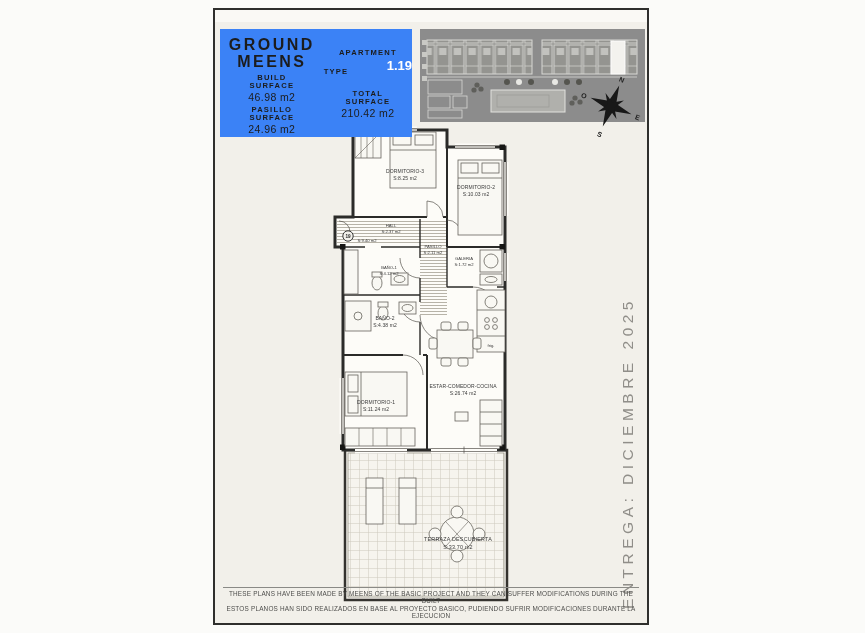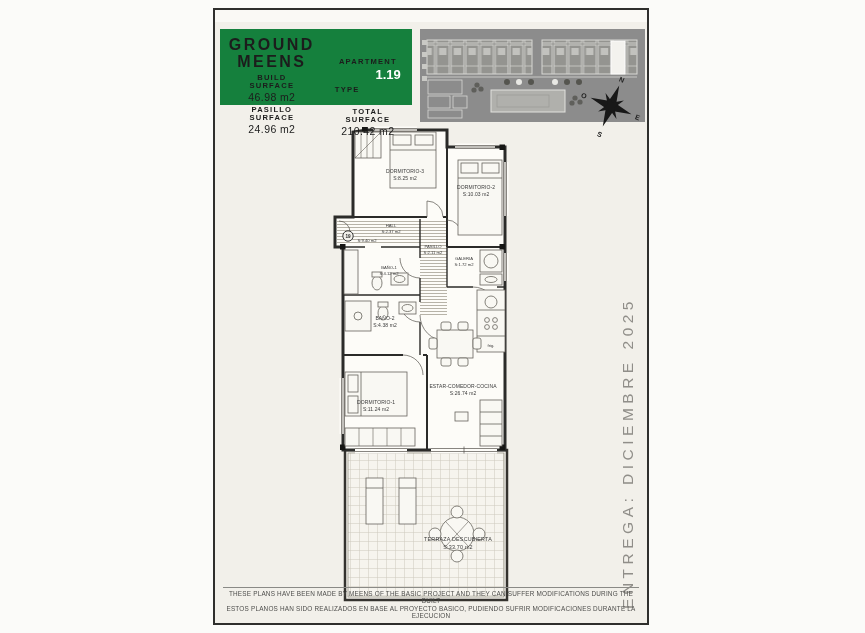--- a/index.html
+++ b/index.html
@@ -2,29 +2,29 @@
 <html><head>
 <meta charset="utf-8">
 <style>
   html,body{margin:0;padding:0;}
   body{width:865px;height:633px;background:#fbfbf9;position:relative;
        font-family:"Liberation Sans",sans-serif;overflow:hidden;}
   .sheet{position:absolute;left:213px;top:8px;width:436px;height:617px;
          background:#f2f0ea;border:2px solid #2f2f2d;box-sizing:border-box;}
   .topband{position:absolute;top:0;left:0;right:0;height:12px;background:#faf9f5;}
   
-  .titleblock{position:absolute;left:5px;top:19px;width:192px;height:76px;
-              background:#15803d;color:#1c1c1c;display:flex;}
+  .titleblock{position:absolute;left:5px;top:19px;width:192px;height:108px;
+              background:#3b82f6;color:#1c1c1c;display:flex;}
   .tb-left{width:54%;text-align:center;padding-top:7px;}
   .tb-right{width:46%;text-align:center;padding-top:9px;}
   .big{font-size:16px;font-weight:bold;letter-spacing:2.5px;line-height:17px;}
   .lbl{font-size:7.6px;font-weight:bold;letter-spacing:1.2px;line-height:8.4px;margin-top:2px;}
   .val{font-size:10.5px;letter-spacing:.4px;line-height:13px;} .mt4{margin-top:4px;}
-  .apt-row{display:flex;justify-content:center;align-items:flex-start;gap:16px;}
-  .apt-type{font-size:7.6px;font-weight:bold;letter-spacing:1.2px;margin-top:19px;}
+  .apt-row{display:flex;justify-content:space-between;align-items:flex-start;gap:16px;}
+  .apt-type{font-size:7.6px;font-weight:bold;letter-spacing:1.2px;margin-top:10px;}
   .apt-num{font-size:13px;font-weight:bold;color:#ffffff;line-height:18px;}
   .tb-total{margin-top:14px;}
   
   svg.overlay{position:absolute;left:0;top:0;width:432px;height:613px;}
   .rl{font-size:5px;fill:#3a3a3a;text-anchor:middle;letter-spacing:.1px;}
   .rs{font-size:4.2px;fill:#3a3a3a;text-anchor:middle;}
   .rt{font-size:5.4px;fill:#3a3a3a;text-anchor:middle;letter-spacing:.2px;}
   .cl{font-size:7px;font-weight:bold;fill:#1f1f1f;text-anchor:middle;}
   .mk{font-size:4.6px;font-weight:bold;fill:#222;text-anchor:middle;}
   

